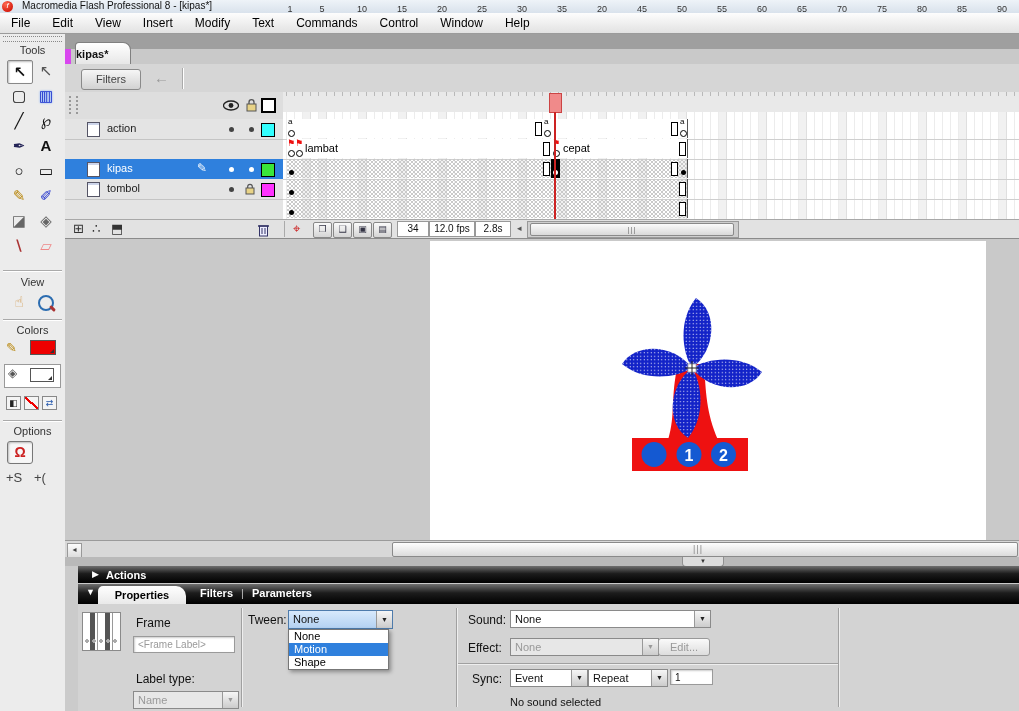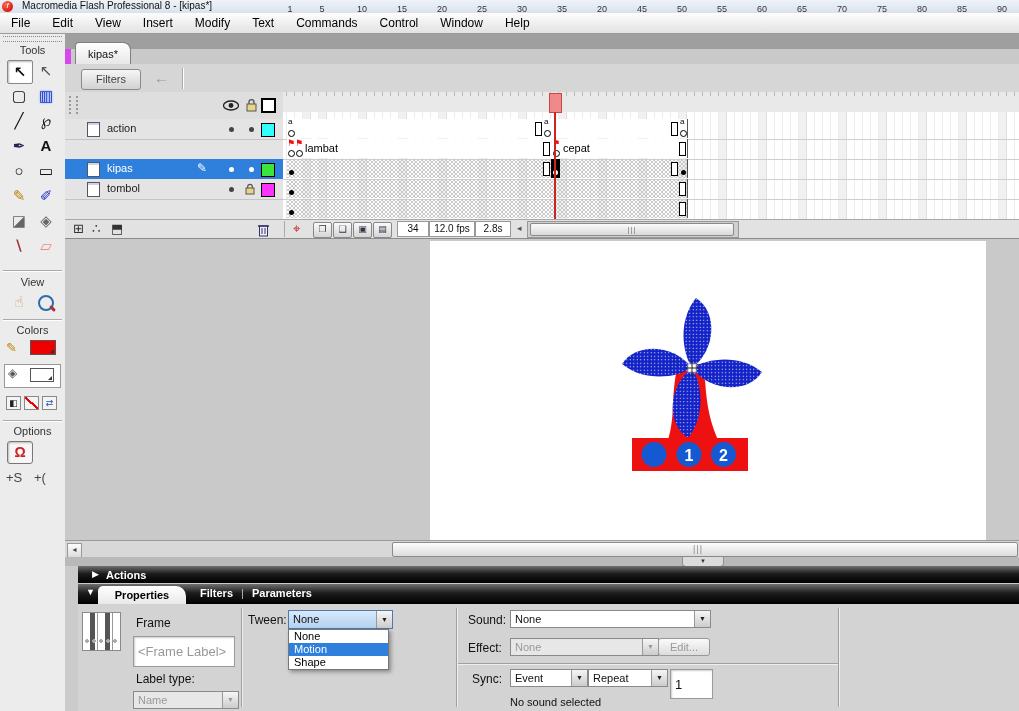--- a/index.html
+++ b/index.html
@@ -37,22 +37,22 @@
     background:linear-gradient(to top right,transparent 44%,#e00 44%,#e00 56%,transparent 56%)}
   .magnet-btn{width:24px;height:21px;border:1px solid #777;border-radius:3px;background:#f7f7f7;
     box-shadow:inset 1px 1px 2px #bbb;text-align:center;font-weight:bold;color:#c22;font-size:14px;line-height:20px}
   .zoom-glass{position:relative;width:12px;height:12px;border:2px solid #2b6cb0;border-radius:50%}
   .zoom-glass::after{content:"";position:absolute;left:9px;top:10px;width:7px;height:3px;
     background:#a33;transform:rotate(45deg);border-radius:2px}
 
   
   .tabstrip{left:65px;top:34px;width:954px;height:15px;background:#9f9f9f}
   .doc-tab{left:75px;top:42px;width:54px;height:22px;background:linear-gradient(#ffffff,#e6e6e6);
-    border:1px solid #808080;border-bottom:none;border-radius:4px 8px 0 0;font-size:11px;font-weight:normal;
-    color:#111;text-align:center;line-height:22px}
+    border:1px solid #808080;border-bottom:none;border-radius:4px 8px 0 0;font-size:11px;font-weight:bold;
+    color:#111;line-height:22px}
   .tl-toolbar{left:65px;top:64px;width:954px;height:28px;background:#d6d6d6;border-bottom:1px solid #9a9a9a}
   .tl-btn{left:81px;top:69px;width:58px;height:19px;border:1px solid #8a8a8a;border-radius:3px;
     background:linear-gradient(#f6f6f6,#d2d2d2);font-size:11px;color:#444;text-align:center;line-height:18px}
   .back-arrow{left:154px;top:69px;font-size:15px;color:#9a9a9a;font-weight:bold}
   .tb-sep{left:182px;top:68px;width:1px;height:21px;background:#aaa;box-shadow:1px 0 0 #fff}
 
   
   .tl-leftcol{left:65px;top:92px;width:218px;height:127px;background:#e4e4e4;border-right:1px solid #8a8a8a}
   .tl-header{left:65px;top:92px;width:218px;height:27px;background:#dedede;border-bottom:1px solid #999}
   .layer-row{left:65px;width:218px;height:20px;font-size:11px;color:#222;background:#e4e4e4;border-bottom:1px solid #c4c4c4}
@@ -123,21 +123,21 @@
   .panel-gutter{left:65px;top:566px;width:13px;height:145px;background:#cbcbcb}
   .blackbar{background:linear-gradient(#6f6f6f,#1c1c1c 45%,#000);color:#fff}
   .actions-bar{left:78px;top:566px;width:941px;height:17px;font-size:11px;font-weight:bold}
   .props-hdr{left:78px;top:584px;width:941px;height:20px;font-size:11px;font-weight:bold}
   .props-tab{position:absolute;left:20px;top:2px;width:88px;height:18px;background:linear-gradient(#fff,#e9e9e9);
     border-radius:5px 10px 0 0;color:#000;text-align:center;line-height:18px}
   .hdr-txt{position:absolute;top:3px;color:#fff}
   .props-body{left:78px;top:604px;width:941px;height:107px;background:#d3d3d3}
   .plabel{position:absolute;font-size:12px;color:#111}
   .ptext-input{position:absolute;background:#fff;border:1px solid #9a9a9a;box-shadow:inset 1px 1px 2px #ccc;
-    font-size:13px;color:#999;padding:8px 4px;line-height:13px}
+    font-size:10px;color:#999;padding:1px 4px;line-height:13px}
   .psel{position:absolute;background:#fff;border:1px solid #8a8a8a;font-size:11px;color:#111;line-height:16px;padding-left:4px}
   .psel .arr{position:absolute;right:0;top:0;bottom:0;width:15px;background:linear-gradient(#f6f6f6,#ccc);
     border-left:1px solid #999;text-align:center;font-size:7px;line-height:16px;color:#222}
   .psel-dis{background:#e7e7e7;color:#999}
   .psel-dis .arr{color:#999}
   .tween-sel{background:linear-gradient(#d8e9fb,#b4d2f2);border:1px solid #4e7bab}
   .drop-list{position:absolute;background:#fff;border:1px solid #777;box-shadow:2px 2px 4px rgba(0,0,0,.35);font-size:11px}
   .drop-item{height:13px;line-height:13px;padding-left:5px;color:#000}
   .drop-hl{background:#2f80dd;color:#fff}
   .pbtn{position:absolute;border:1px solid #999;border-radius:3px;background:linear-gradient(#fafafa,#ddd);

